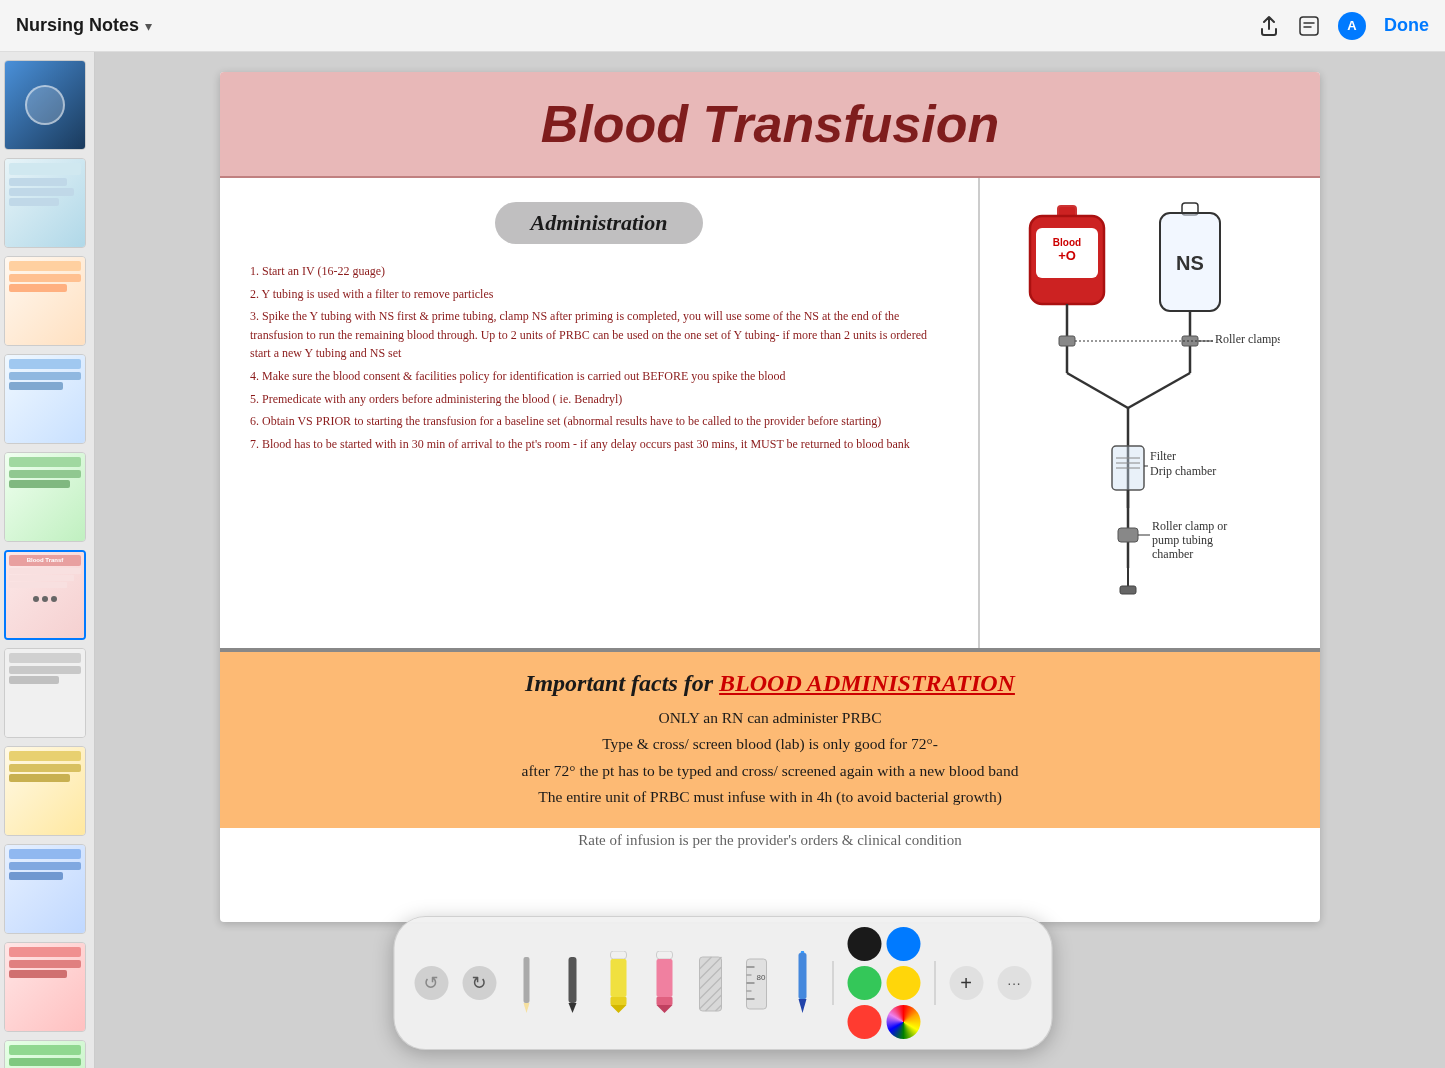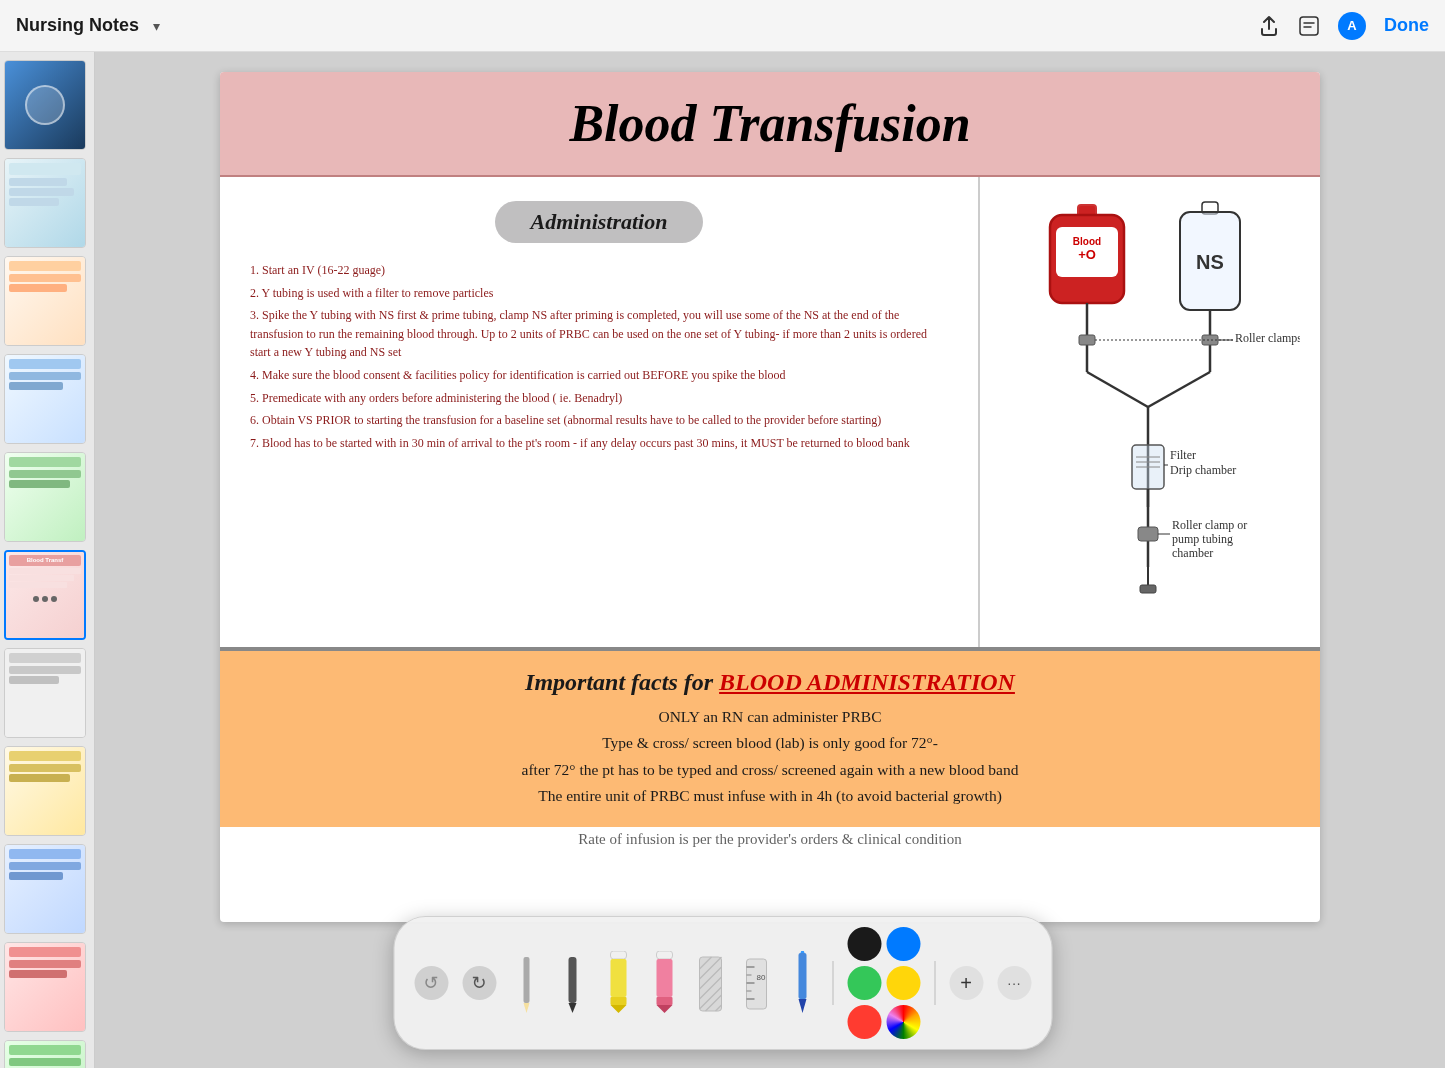--- a/index.html
+++ b/index.html
@@ -20,21 +20,21 @@
       height: 52px;
       display: flex;
       align-items: center;
       justify-content: space-between;
       padding: 0 16px;
       flex-shrink: 0;
     }
     .top-bar-left {
       display: flex;
       align-items: center;
-      gap: 14px;
+      gap: 6px;
     }
     .top-bar-title {
       font-size: 18px;
       font-weight: 600;
       color: #1a1a1a;
     }
     .chevron-icon {
       color: #555;
       font-size: 14px;
     }
@@ -153,24 +153,24 @@
     }
 
     
     .page-header {
       background: #e8b8b8;
       padding: 22px 40px;
       text-align: center;
       border-bottom: 2px solid #c08080;
     }
     .page-header h1 {
-      font-family: Liberation Serif, serif;
+      font-family: Liberation Sans, sans-serif;
       font-size: 52px;
       font-weight: 900;
-      color: #000000;
+      color: #7f1d1d;
       font-style: italic;
     }
 
     
     .content-section {
       display: flex;
       padding: 0;
     }
 
     
@@ -208,21 +208,21 @@
       margin-bottom: 4px;
       font-family: 'Georgia', serif;
     }
 
     
     .right-panel {
       width: 340px;
       padding: 20px;
       display: flex;
       flex-direction: column;
-      align-items: flex-end;
+      align-items: flex-start;
     }
 
     
     .facts-section {
       border-top: 2px solid #888;
       padding: 18px 30px;
       text-align: center;
       background: #fdba74;
     }
     .facts-title {

